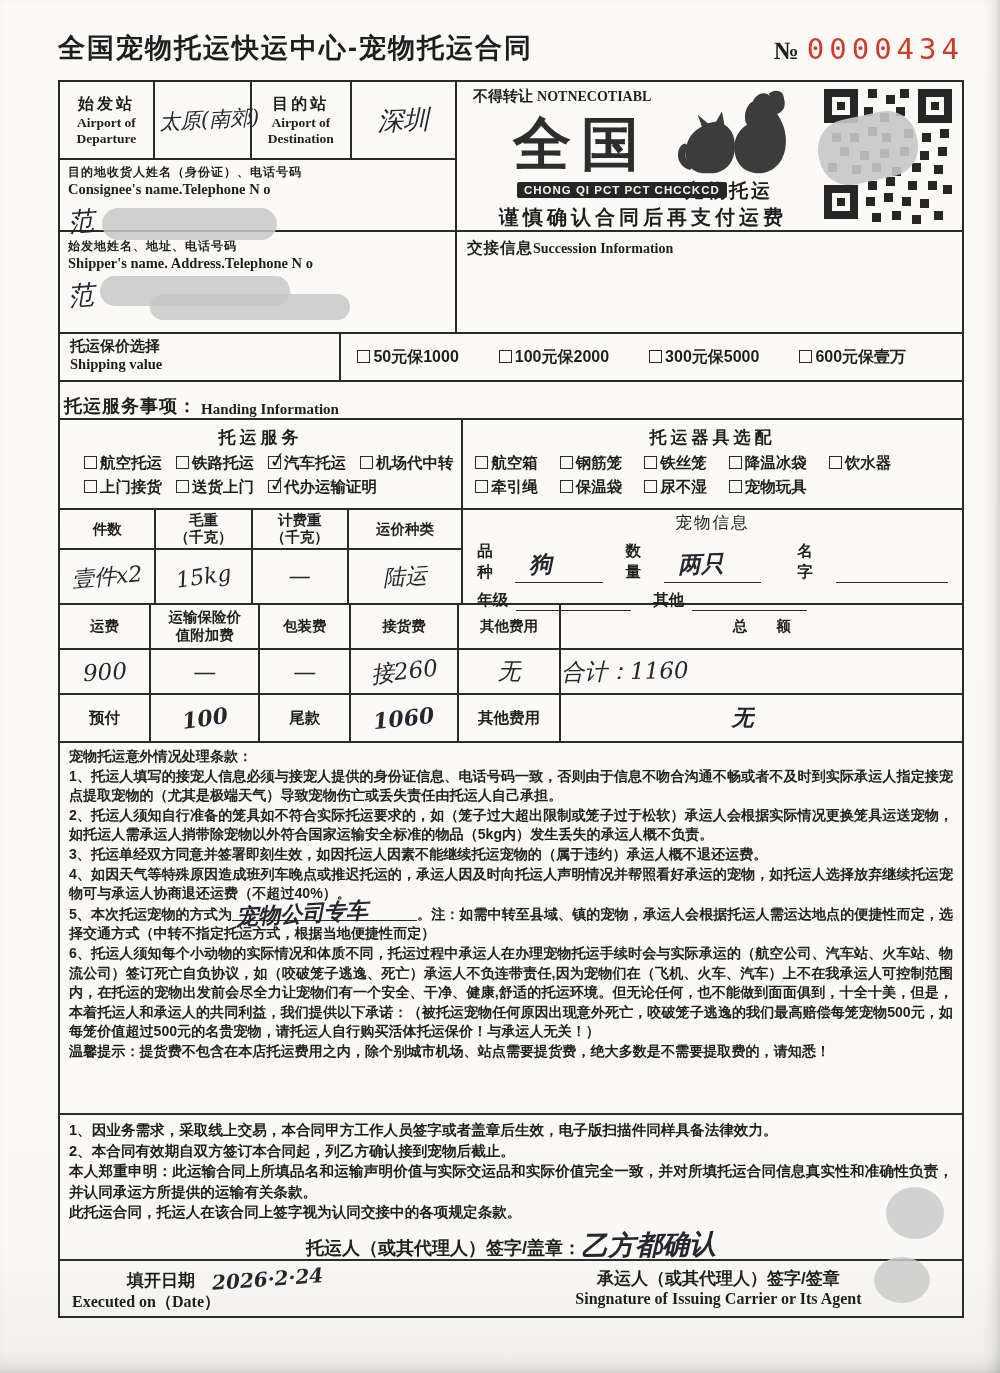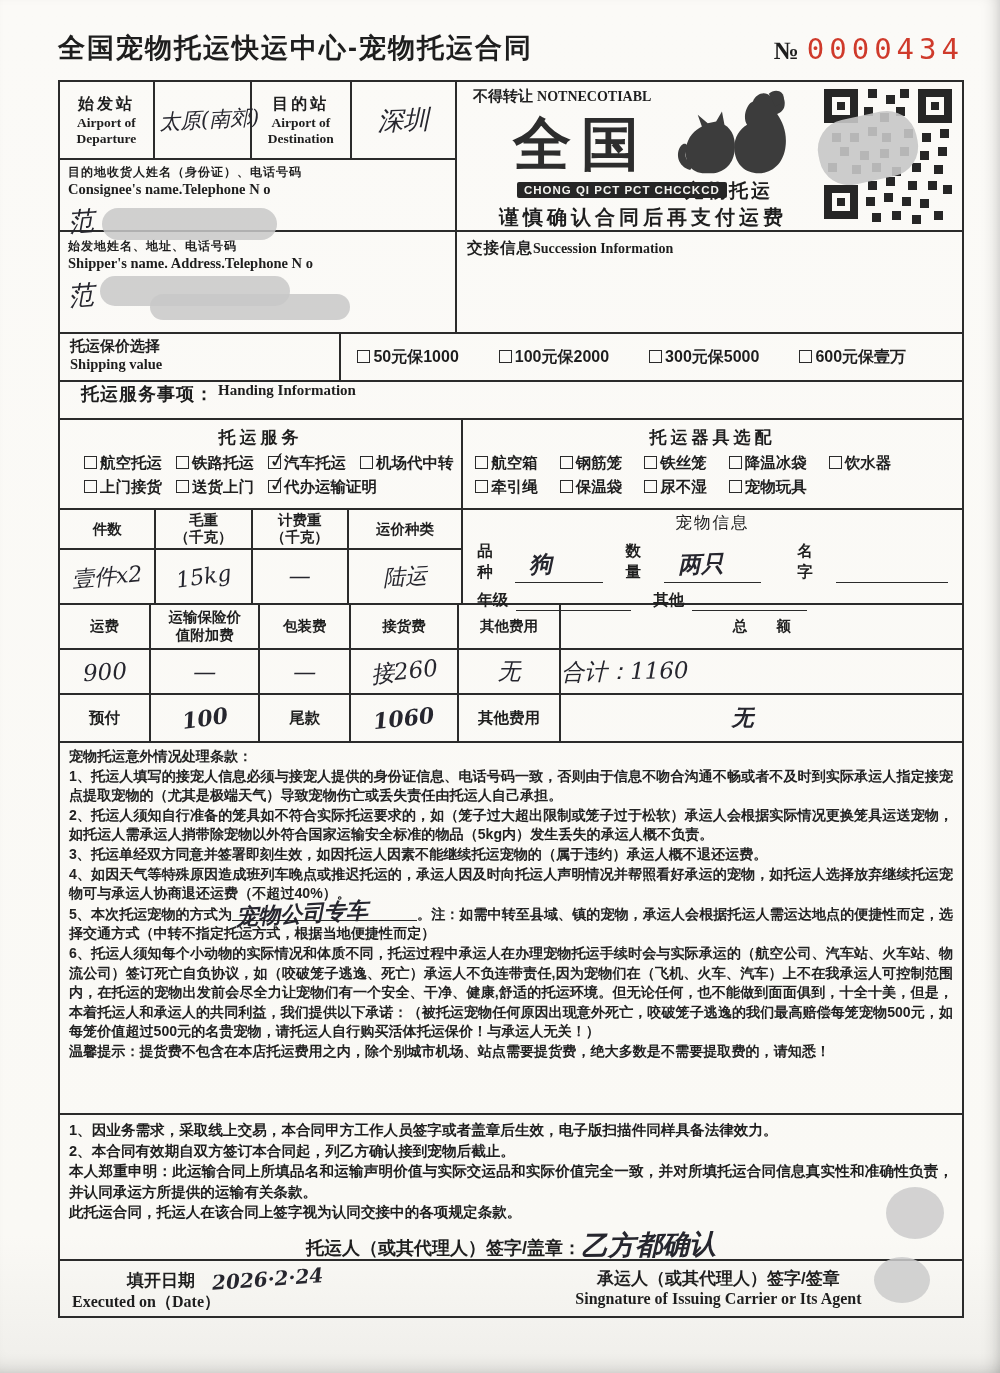--- a/index.html
+++ b/index.html
@@ -62,21 +62,21 @@
   .succ-en { font-family:"Liberation Serif", serif; font-weight:700; font-size:14px; }
 
   
   .ins-row { height:48px; }
   .ins-lab { width:31.2%; border-right:2px solid #2b2b2b; padding:3px 10px; }
   .ins-lab .cn { font-size:15px; }
   .ins-lab .en { font-size:14.5px; }
   .ins-opts { flex:1; display:flex; align-items:center; gap:40px; padding-left:16px; font-size:16px; font-weight:700; }
 
   
-  .hand-row { height:38px; align-items:flex-start; padding-left:21px; }
+  .hand-row { height:38px; align-items:flex-end; padding-left:4px; }
   .hand-row .cn { font-size:18px; letter-spacing:1px; }
   .hand-row .en { font-size:15px; margin-left:4px; }
 
   
   .svc-row { height:90px; }
   .svc-left { width:44.7%; border-right:2px solid #2b2b2b; padding:4px 24px; }
   .svc-right { width:55.3%; padding:4px 12px; }
   .svc-title { text-align:center; font-size:17px; font-weight:800; letter-spacing:4px; margin:2px 0 4px; }
   .optline { display:flex; gap:14px; margin:3px 0; font-size:15.5px; font-weight:700; }
   .optline2 { gap:22px; }

